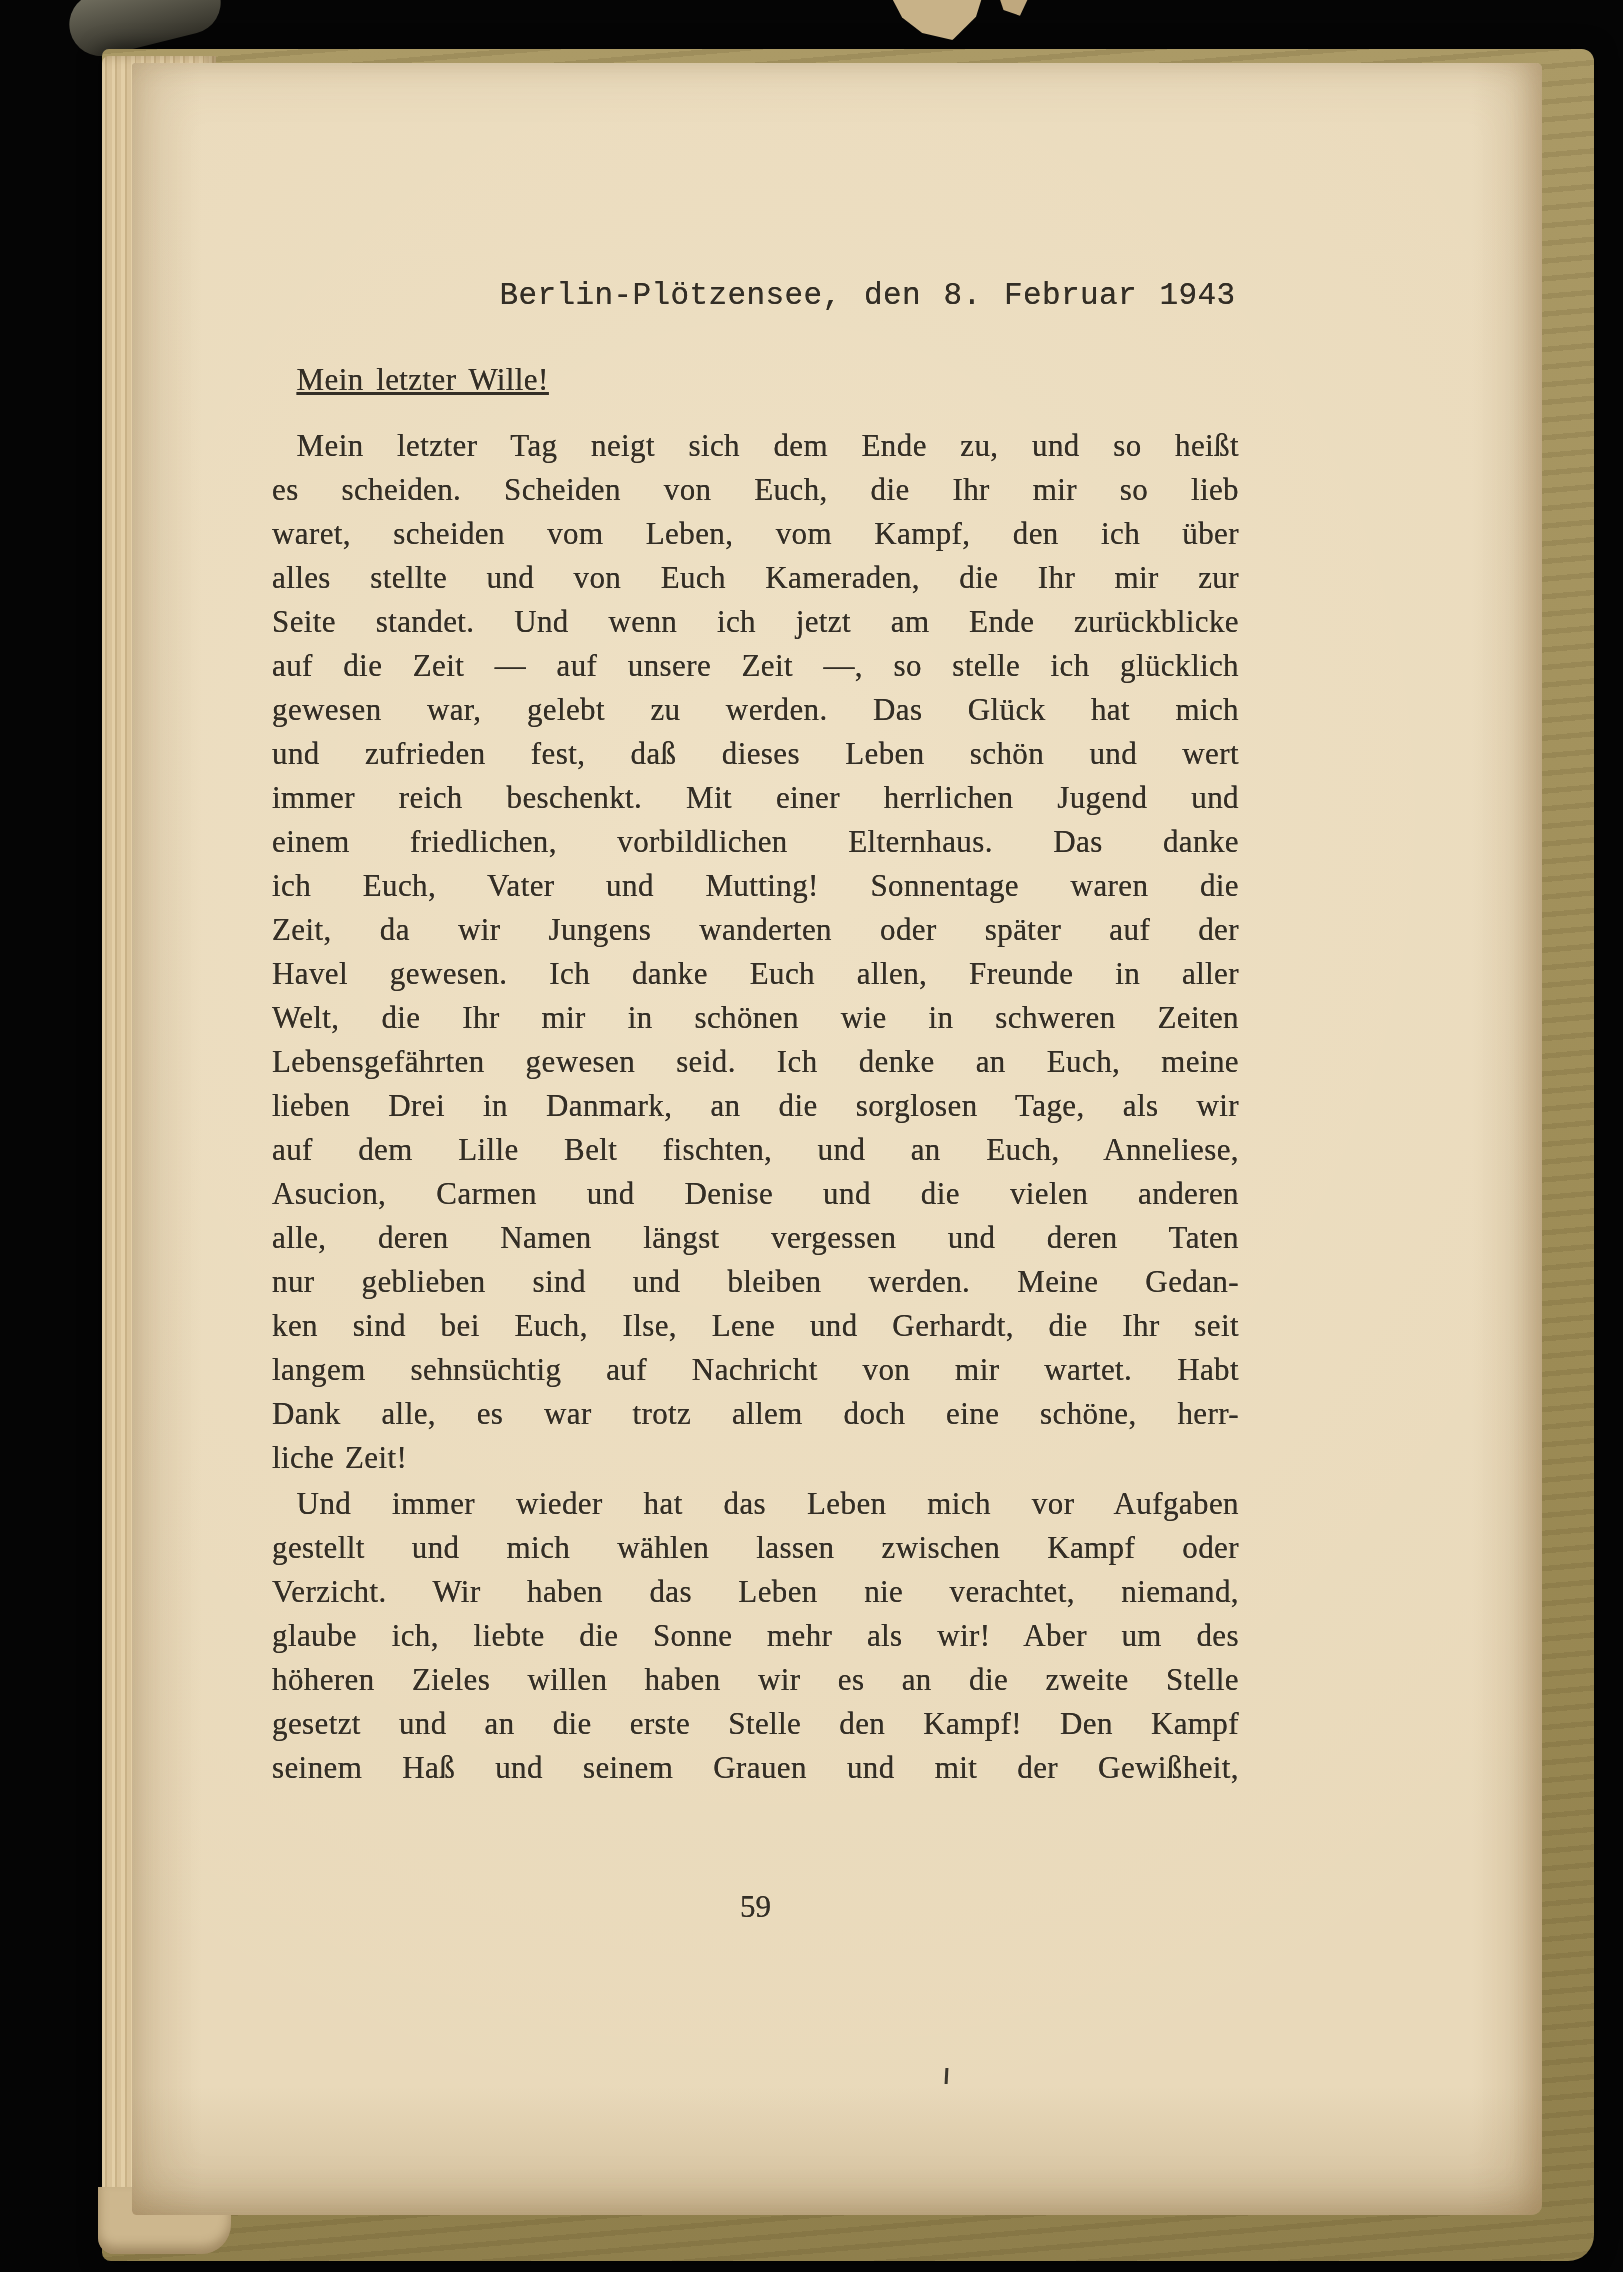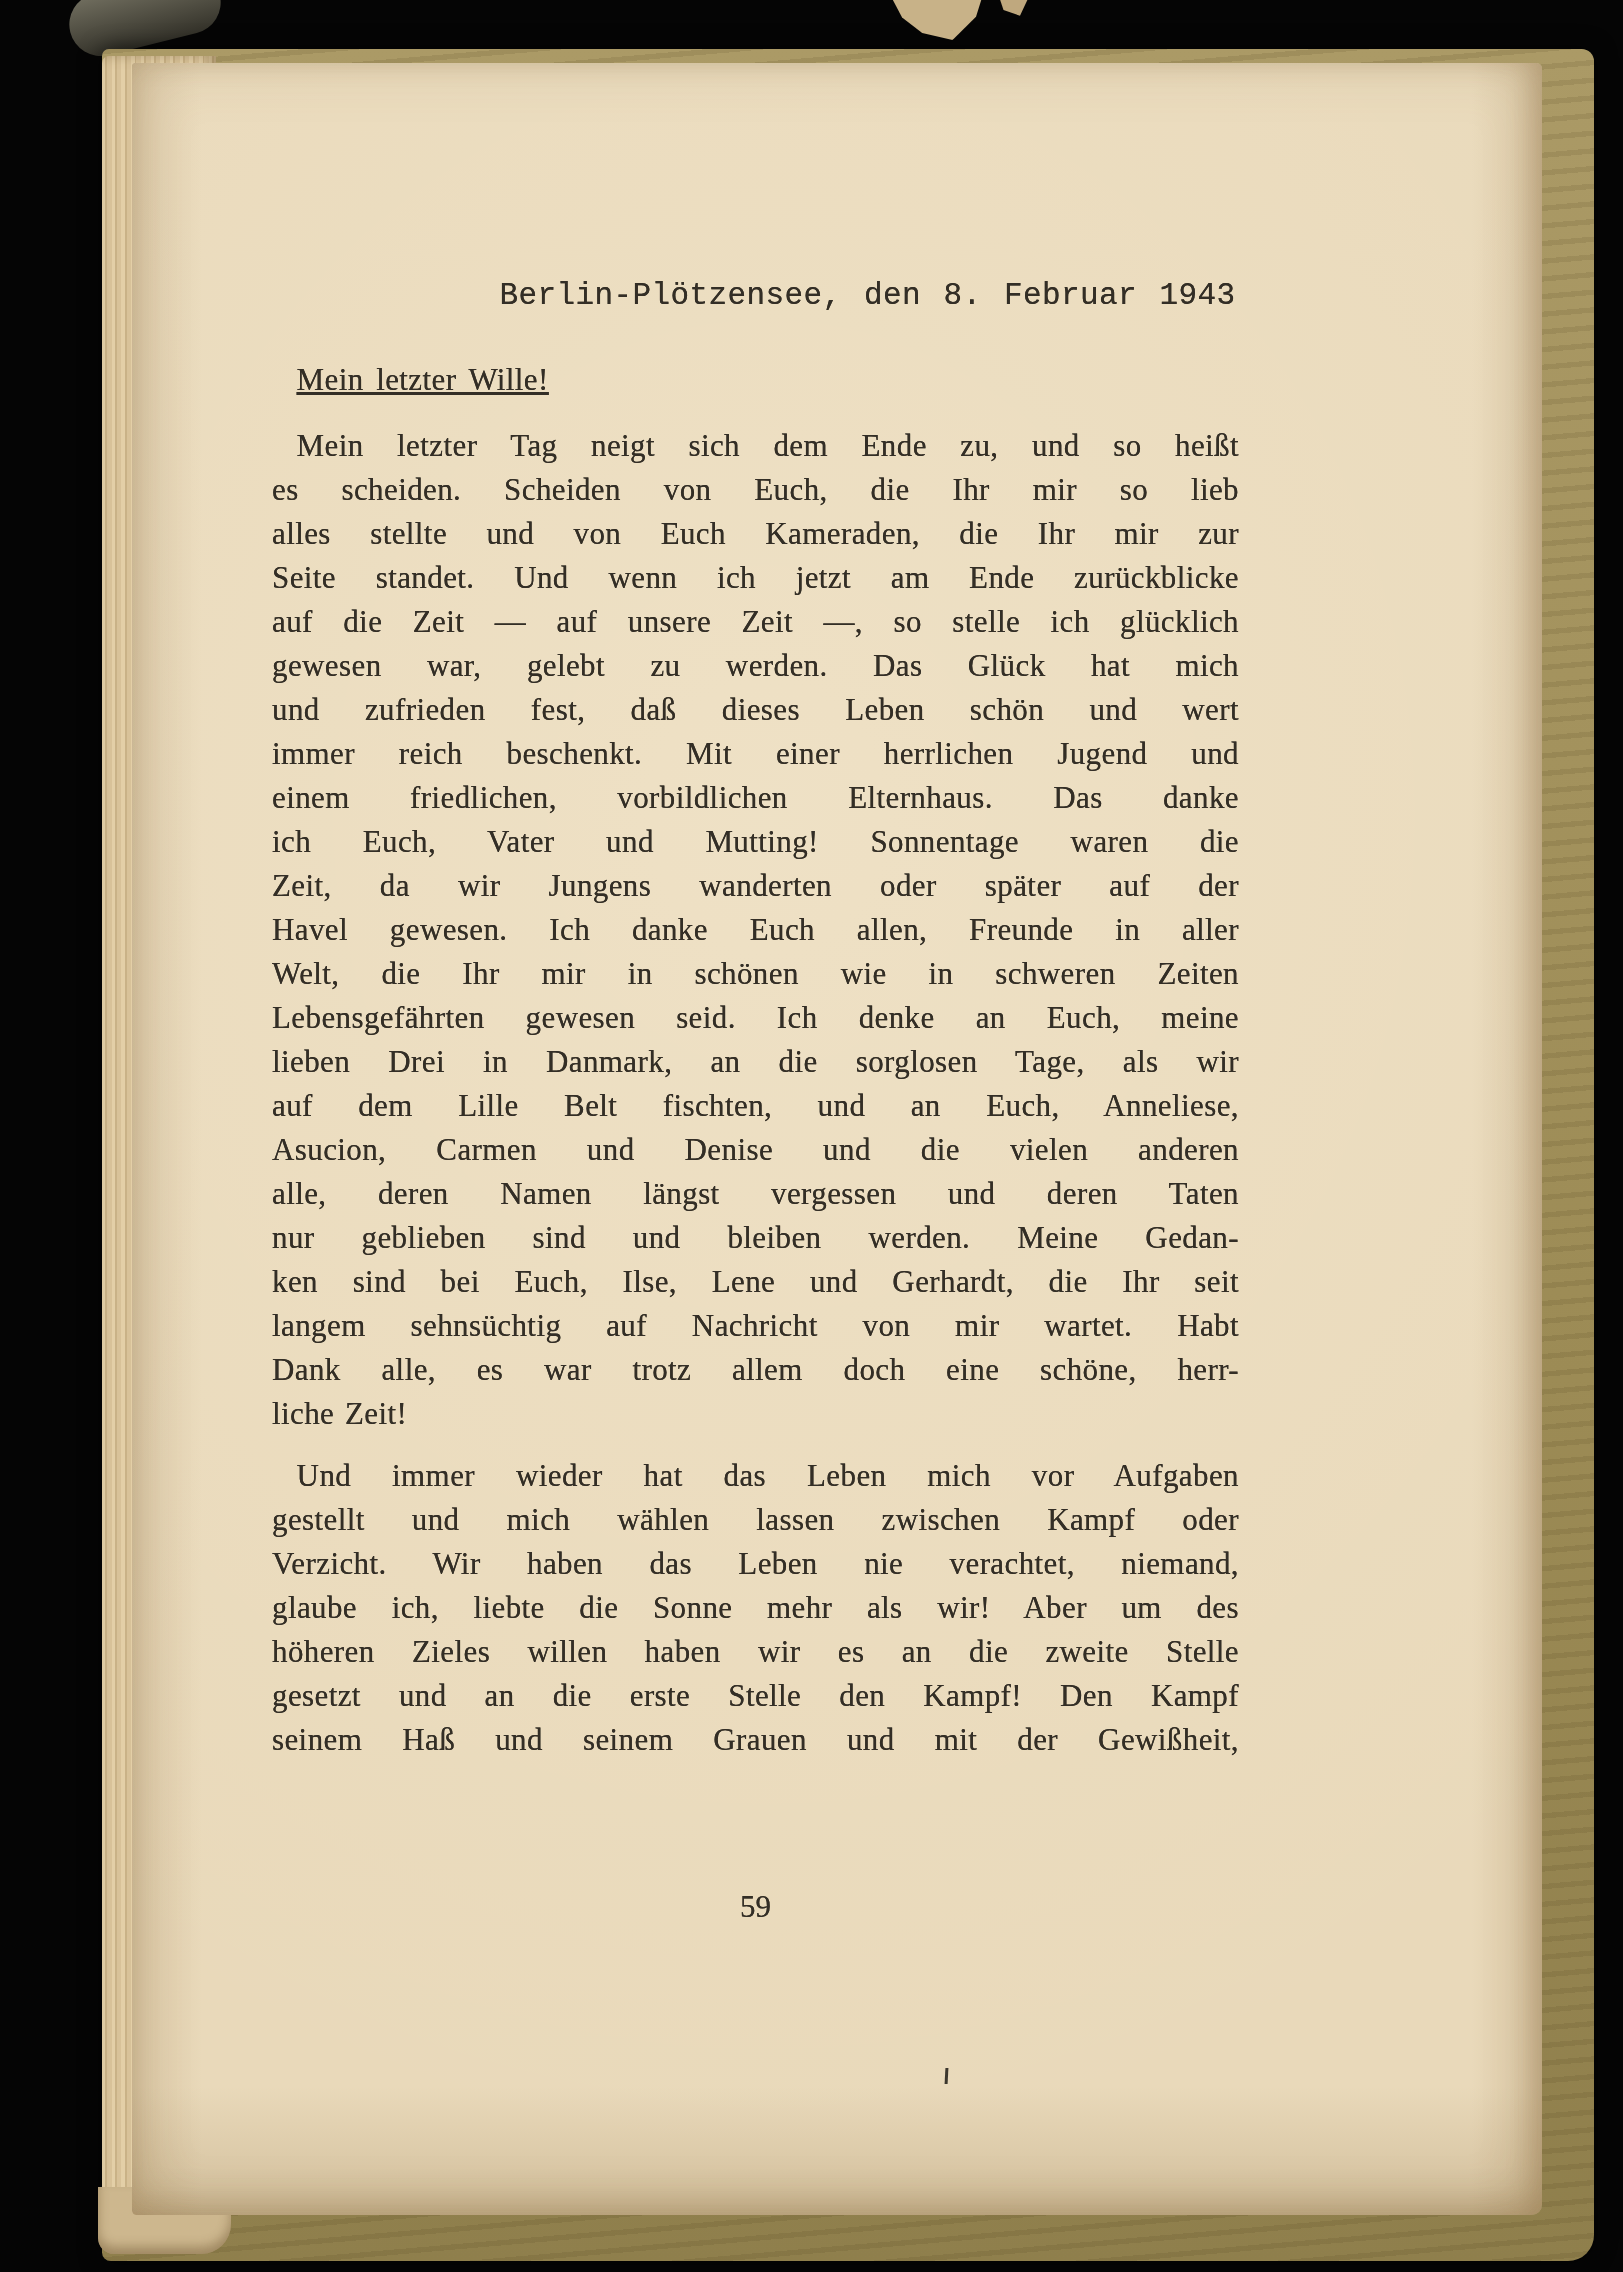--- a/index.html
+++ b/index.html
@@ -66,21 +66,21 @@
   }
   .heading {
     position:absolute; top:295px; left:0; width:100%; box-sizing:border-box;
     padding-left:24.6px; font-size:31px; letter-spacing:0.4px; word-spacing:4.4px; line-height:44px;text-decoration:underline;
   }
   .bodytext {
     position:absolute; top:361px; left:0; width:100%;
     font-size:31px; letter-spacing:0.4px; word-spacing:2.6px;
   }
   .para { margin:0; padding:0; }
-  .para + .para { margin-top:18px; }
+  .para + .para { margin-top:2px; }
   .line {
     display:block; height:44px; line-height:44px; overflow:hidden;
     text-align:justify; text-align-last:justify;
   }
   .line.indent { padding-left:24.6px; }
   .line.last { text-align-last:left; }
   .page-number {
     position:absolute; top:1822px; left:0; width:100%;
     text-align:center; font-size:31px; line-height:44px;
   }
@@ -102,20 +102,21 @@
     <div class="textblock">
 
       <div class="dateline">Berlin-Plötzensee, den 8. Februar 1943</div>
 
       <div class="heading">Mein letzter Wille!</div>
 
       <div class="bodytext">
         <p class="para">
           <span class="line indent">Mein letzter Tag neigt sich dem Ende zu, und so heißt</span>
           <span class="line">es scheiden. Scheiden von Euch, die Ihr mir so lieb</span>
+          <span class="line">waret, scheiden vom Leben, vom Kampf, den ich über</span>
           <span class="line">alles stellte und von Euch Kameraden, die Ihr mir zur</span>
           <span class="line">Seite standet. Und wenn ich jetzt am Ende zurückblicke</span>
           <span class="line">auf die Zeit — auf unsere Zeit —, so stelle ich glücklich</span>
           <span class="line">gewesen war, gelebt zu werden. Das Glück hat mich</span>
           <span class="line">und zufrieden fest, daß dieses Leben schön und wert</span>
           <span class="line">immer reich beschenkt. Mit einer herrlichen Jugend und</span>
           <span class="line">einem friedlichen, vorbildlichen Elternhaus. Das danke</span>
           <span class="line">ich Euch, Vater und Mutting! Sonnentage waren die</span>
           <span class="line">Zeit, da wir Jungens wanderten oder später auf der</span>
           <span class="line">Havel gewesen. Ich danke Euch allen, Freunde in aller</span>

